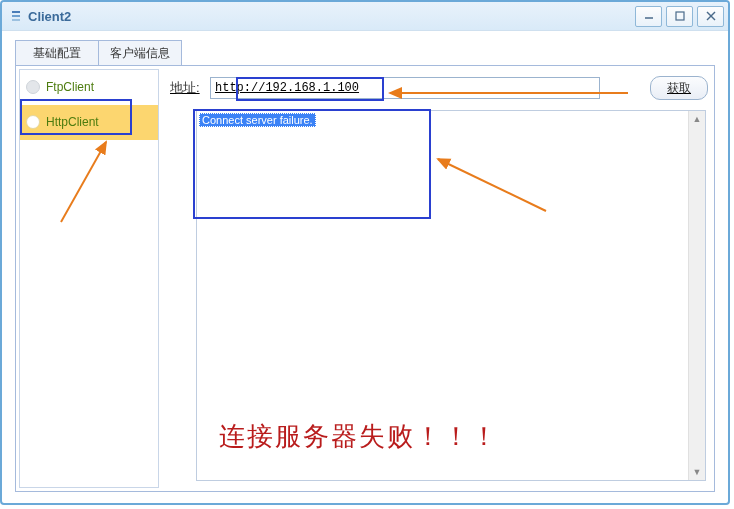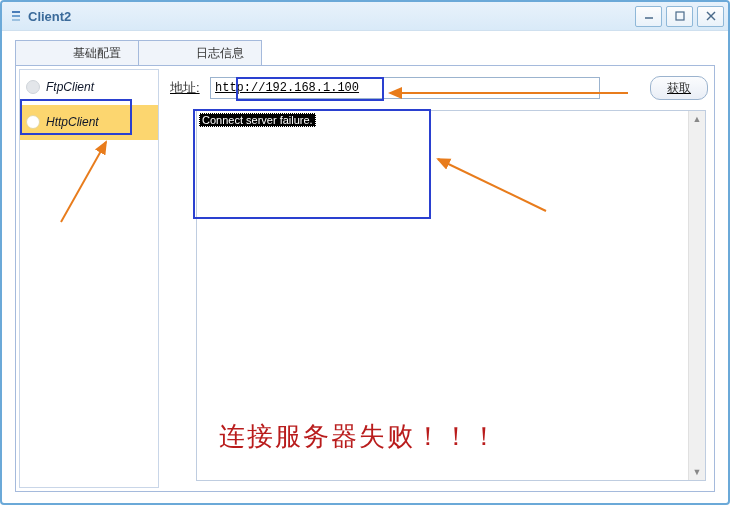--- a/index.html
+++ b/index.html
@@ -76,21 +76,20 @@
     border-bottom: none;
     background: #f0f4fa;
     display: flex;
     align-items: center;
     justify-content: center;
     font-size: 12px;
     color: #333;
     margin-right: 0;
     position: relative;
     cursor: default;
-    padding-left: 40px;
   }
   .tab + .tab { border-left: none; }
   .tab.active {
     background: #fff;
     border-bottom: 1px solid #fff;
     z-index: 2;
     top: 0;
   }
   .tab-content {
     border: 1px solid #a5badc;
@@ -109,25 +108,24 @@
     border: 1px solid #c9d6e8;
     background: #fff;
     box-sizing: border-box;
   }
   .sidebar-item {
     height: 34px;
     display: flex;
     align-items: center;
     padding-left: 6px;
     font-size: 12px;
-    color: #0f172a;
+    color: #4d7c0f;
     gap: 6px;
     border-bottom: 1px solid transparent;
     cursor: default;
-    font-style: italic;
   }
   .sidebar-item.selected {
     background: #fcd66f;
     align-items: center;
   }
   .dot {
     width: 14px;
     height: 14px;
     border-radius: 50%;
     box-sizing: border-box;
@@ -179,21 +177,21 @@
     bottom: 4px;
     border: 1px solid #bfcde0;
     background: #fff;
     box-sizing: border-box;
   }
   .output-text {
     position: absolute;
     left: 2px;
     top: 2px;
     font-size: 11px;
-    background: #000000;
+    background: #3b82f6;
     color: #fff;
     border: 1px dotted #fff;
     padding: 0 2px;
     line-height: 12px;
   }
   .scrollbar {
     position: absolute;
     right: 0;
     top: 0;
     width: 16px;
@@ -267,21 +265,21 @@
       </div>
     </div>
   </div>
 
   <div class="client-area">
     <div class="tabs">
       <div class="tab">
           <span>基础配置</span>
         </div>
       <div class="tab">
-          <span>日志信息</span>
+          <span>客户端信息</span>
         </div>
     </div>
 
     <div class="tab-content">
 
       <div class="sidebar">
         <div class="sidebar-item">
           <span class="dot dot-gray"></span>
           <span>FtpClient</span>
         </div>

